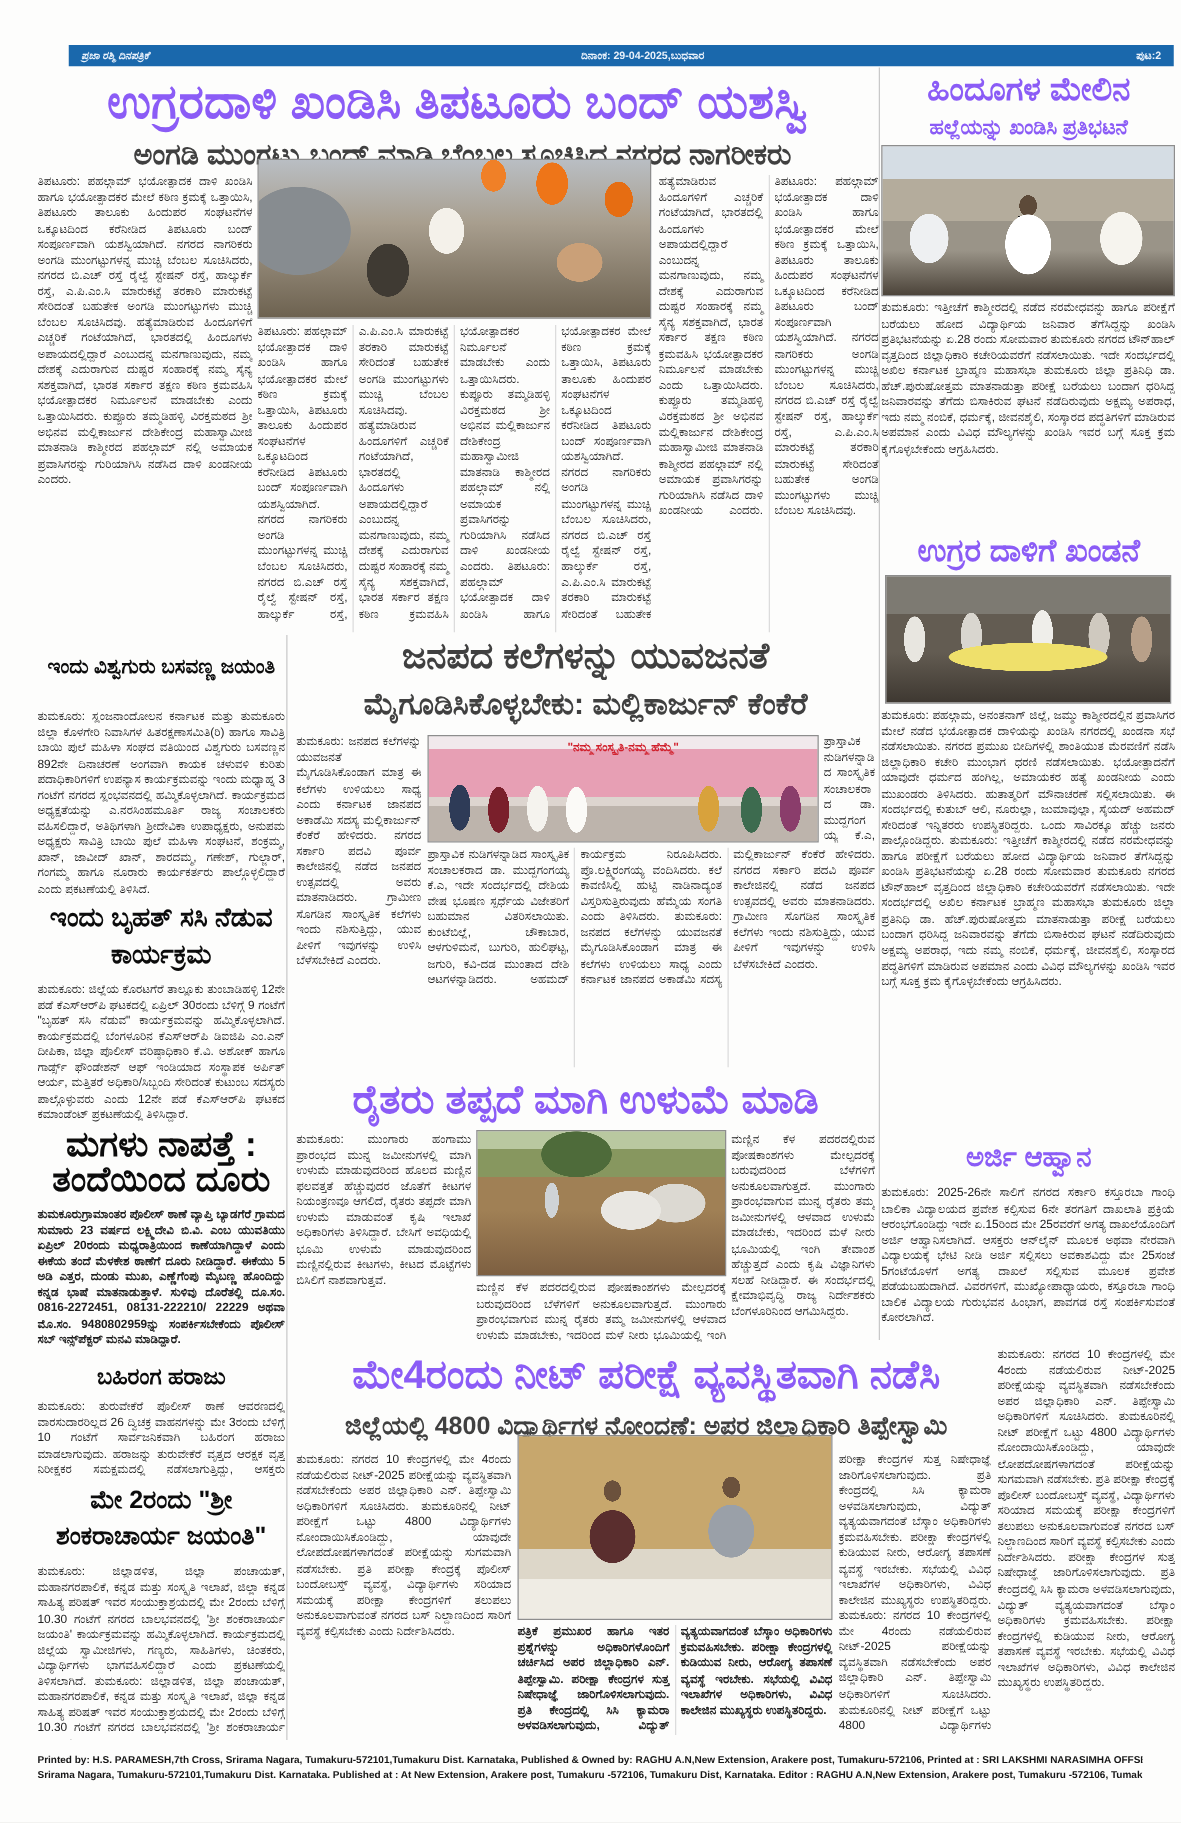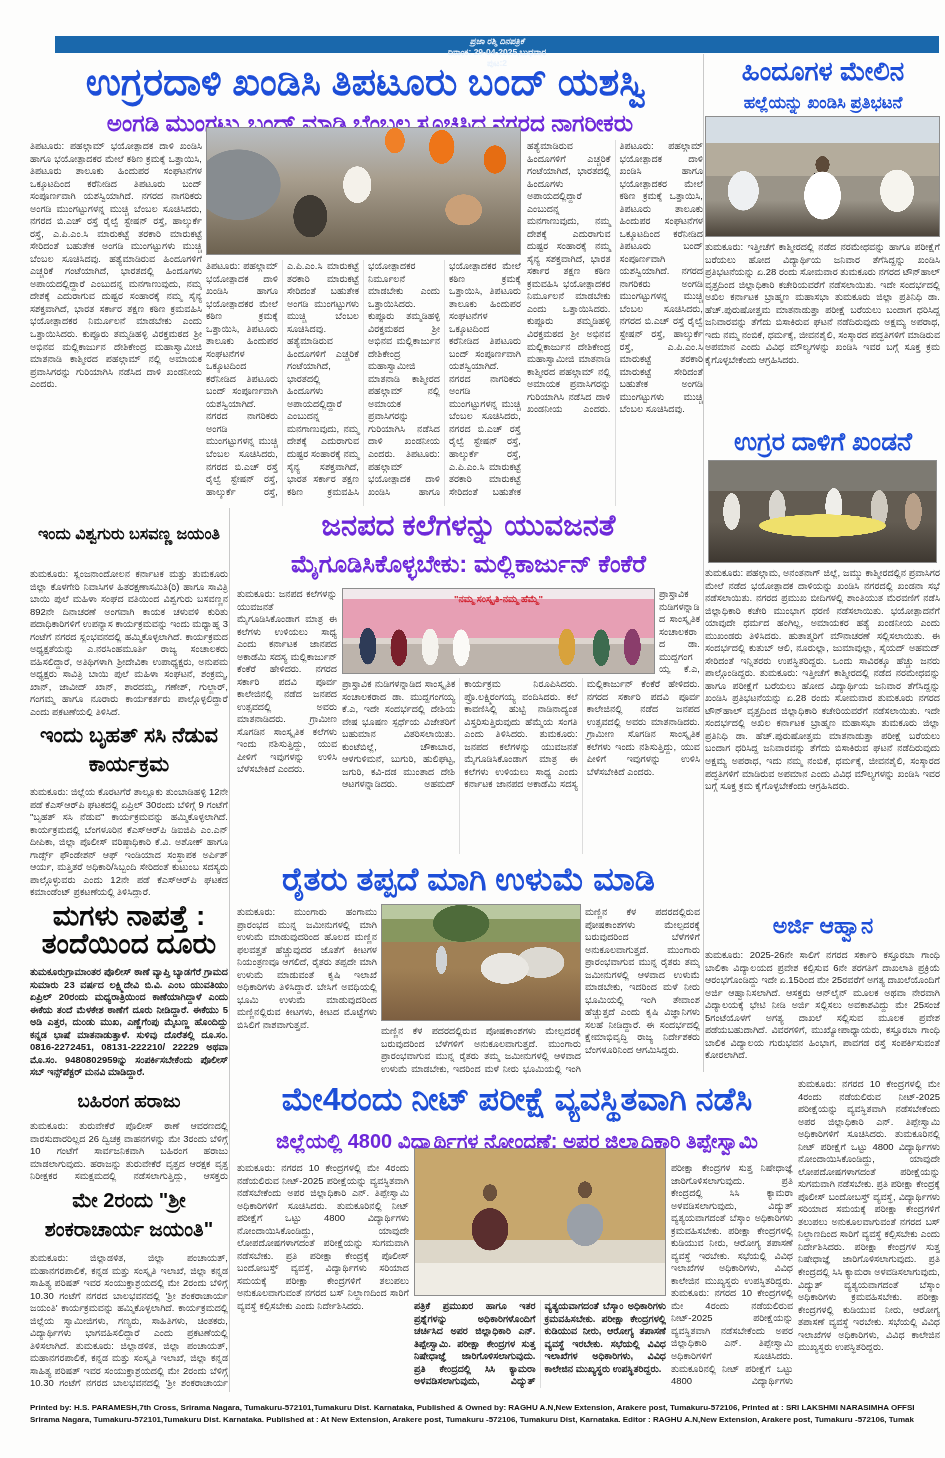--- a/index.html
+++ b/index.html
@@ -7,23 +7,23 @@
     position:relative;width:945px;height:1458px;background:#fdfdfc;
     font-family:"Liberation Sans",sans-serif;overflow:hidden;color:#1b1b1b;
     margin:0 auto;
   }
   .abs{position:absolute;box-sizing:border-box;}
   
   .mastbar{background:#1a68ac;display:flex;justify-content:space-between;align-items:center;
     padding:0 10px;color:#eaf2fb;font-size:8.5px;font-weight:bold;}
   .mast-left{font-style:italic;}
   
-  .hl{font-weight:bold;color:#1d4ed8;text-align:center;overflow:hidden;white-space:nowrap;}
+  .hl{font-weight:bold;color:#8b5cf6;text-align:center;overflow:hidden;white-space:nowrap;}
   .hl-wrap{font-weight:bold;color:#0c0c0c;text-align:center;overflow:hidden;}
-  .red{color:#6d28d9;}
+  .red{color:#404040;}
   
   .bt{font-size:9.5px;line-height:1.32;text-align:justify;color:#202020;overflow:hidden;
     word-break:break-word;}
   .bt span{display:inline;}
   .cols2{column-count:2;column-gap:9px;column-rule:1px solid #dcdcdc;}
   .cols3{column-count:3;column-gap:9px;column-rule:1px solid #dcdcdc;}
   .cols4{column-count:4;column-gap:9px;column-rule:1px solid #dcdcdc;}
   
   .photo{border:1px solid #8d8d8d;}
   .photo-main{
@@ -81,21 +81,21 @@
       linear-gradient(180deg,#c7a76d 0 62%,#ddd7c9 62% 78%,#efece4 78% 100%);}
   .vrule{background:#c9c9c9;width:1px;}
   .footer{font-size:8px;font-weight:bold;text-align:center;color:#161616;line-height:12px;
     white-space:nowrap;overflow:hidden;}
 </style>
 </head>
 <body>
 
 <div id="paper">
 
-  <div class="abs mastbar" style="left:55px;top:36px;width:884px;height:17px;flex-direction:column;">
+  <div class="abs mastbar" style="left:55px;top:36px;width:884px;height:17px;">
     <span class="mast-left">ಪ್ರಜಾ ರಶ್ಮಿ ದಿನಪತ್ರಿಕೆ</span>
     <span>ದಿನಾಂಕ: 29-04-2025,ಬುಧವಾರ</span>
     <span>ಪುಟ:2</span>
   </div>
 
   <div class="abs hl" style="left:28px;top:56px;width:676px;height:52px;font-size:38px;line-height:52px;">ಉಗ್ರರದಾಳಿ ಖಂಡಿಸಿ ತಿಪಟೂರು ಬಂದ್ ಯಶಸ್ವಿ</div>
   <div class="abs hl red" style="left:40px;top:108px;width:660px;height:30px;font-size:23px;line-height:30px;">ಅಂಗಡಿ ಮುಂಗಟ್ಟು ಬಂದ್ ಮಾಡಿ ಬೆಂಬಲ ಸೂಚಿಸಿದ ನಗರದ ನಾಗರೀಕರು</div>
 
   <div class="abs bt" style="left:30px;top:140px;width:172px;height:366px;">
     <span>ತಿಪಟೂರು: ಪಹಲ್ಗಾಮ್ ಭಯೋತ್ಪಾದಕ ದಾಳಿ ಖಂಡಿಸಿ ಹಾಗೂ ಭಯೋತ್ಪಾದಕರ ಮೇಲೆ ಕಠಿಣ ಕ್ರಮಕ್ಕೆ ಒತ್ತಾಯಿಸಿ, ತಿಪಟೂರು ತಾಲೂಕು ಹಿಂದುಪರ ಸಂಘಟನೆಗಳ ಒಕ್ಕೂಟದಿಂದ ಕರೆನೀಡಿದ ತಿಪಟೂರು ಬಂದ್ ಸಂಪೂರ್ಣವಾಗಿ ಯಶಸ್ವಿಯಾಗಿದೆ. ನಗರದ ನಾಗರಿಕರು ಅಂಗಡಿ ಮುಂಗಟ್ಟುಗಳನ್ನ ಮುಚ್ಚಿ ಬೆಂಬಲ ಸೂಚಿಸಿದರು, ನಗರದ ಬಿ.ಎಚ್ ರಸ್ತೆ ರೈಲ್ವೆ ಸ್ಟೇಷನ್ ರಸ್ತೆ, ಹಾಲ್ಕುರ್ಕೆ ರಸ್ತೆ, ಎ.ಪಿ.ಎಂ.ಸಿ ಮಾರುಕಟ್ಟೆ ತರಕಾರಿ ಮಾರುಕಟ್ಟೆ ಸೇರಿದಂತೆ ಬಹುತೇಕ ಅಂಗಡಿ ಮುಂಗಟ್ಟುಗಳು ಮುಚ್ಚಿ ಬೆಂಬಲ ಸೂಚಿಸಿದವು.</span> <span>ಹತ್ಯೆಮಾಡಿರುವ ಹಿಂದೂಗಳಿಗೆ ಎಚ್ಚರಿಕೆ ಗಂಟೆಯಾಗಿದೆ, ಭಾರತದಲ್ಲಿ ಹಿಂದೂಗಳು ಅಪಾಯದಲ್ಲಿದ್ದಾರೆ ಎಂಬುದನ್ನ ಮನಗಾಣುವುದು, ನಮ್ಮ ದೇಶಕ್ಕೆ ಎದುರಾಗುವ ದುಷ್ಟರ ಸಂಹಾರಕ್ಕೆ ನಮ್ಮ ಸೈನ್ಯ ಸಶಕ್ತವಾಗಿದೆ, ಭಾರತ ಸರ್ಕಾರ ತಕ್ಷಣ ಕಠಿಣ ಕ್ರಮವಹಿಸಿ ಭಯೋತ್ಪಾದಕರ ನಿರ್ಮೂಲನೆ ಮಾಡಬೇಕು ಎಂದು ಒತ್ತಾಯಿಸಿದರು. ಕುಪ್ಪೂರು ತಮ್ಮಡಿಹಳ್ಳಿ ವಿರಕ್ತಮಠದ ಶ್ರೀ ಅಭಿನವ ಮಲ್ಲಿಕಾರ್ಜುನ ದೇಶಿಕೇಂದ್ರ ಮಹಾಸ್ವಾಮೀಜಿ ಮಾತನಾಡಿ ಕಾಶ್ಮೀರದ ಪಹಲ್ಗಾಮ್ ನಲ್ಲಿ ಅಮಾಯಕ ಪ್ರವಾಸಿಗರನ್ನು ಗುರಿಯಾಗಿಸಿ ನಡೆಸಿದ ದಾಳಿ ಖಂಡನೀಯ ಎಂದರು.</span>

